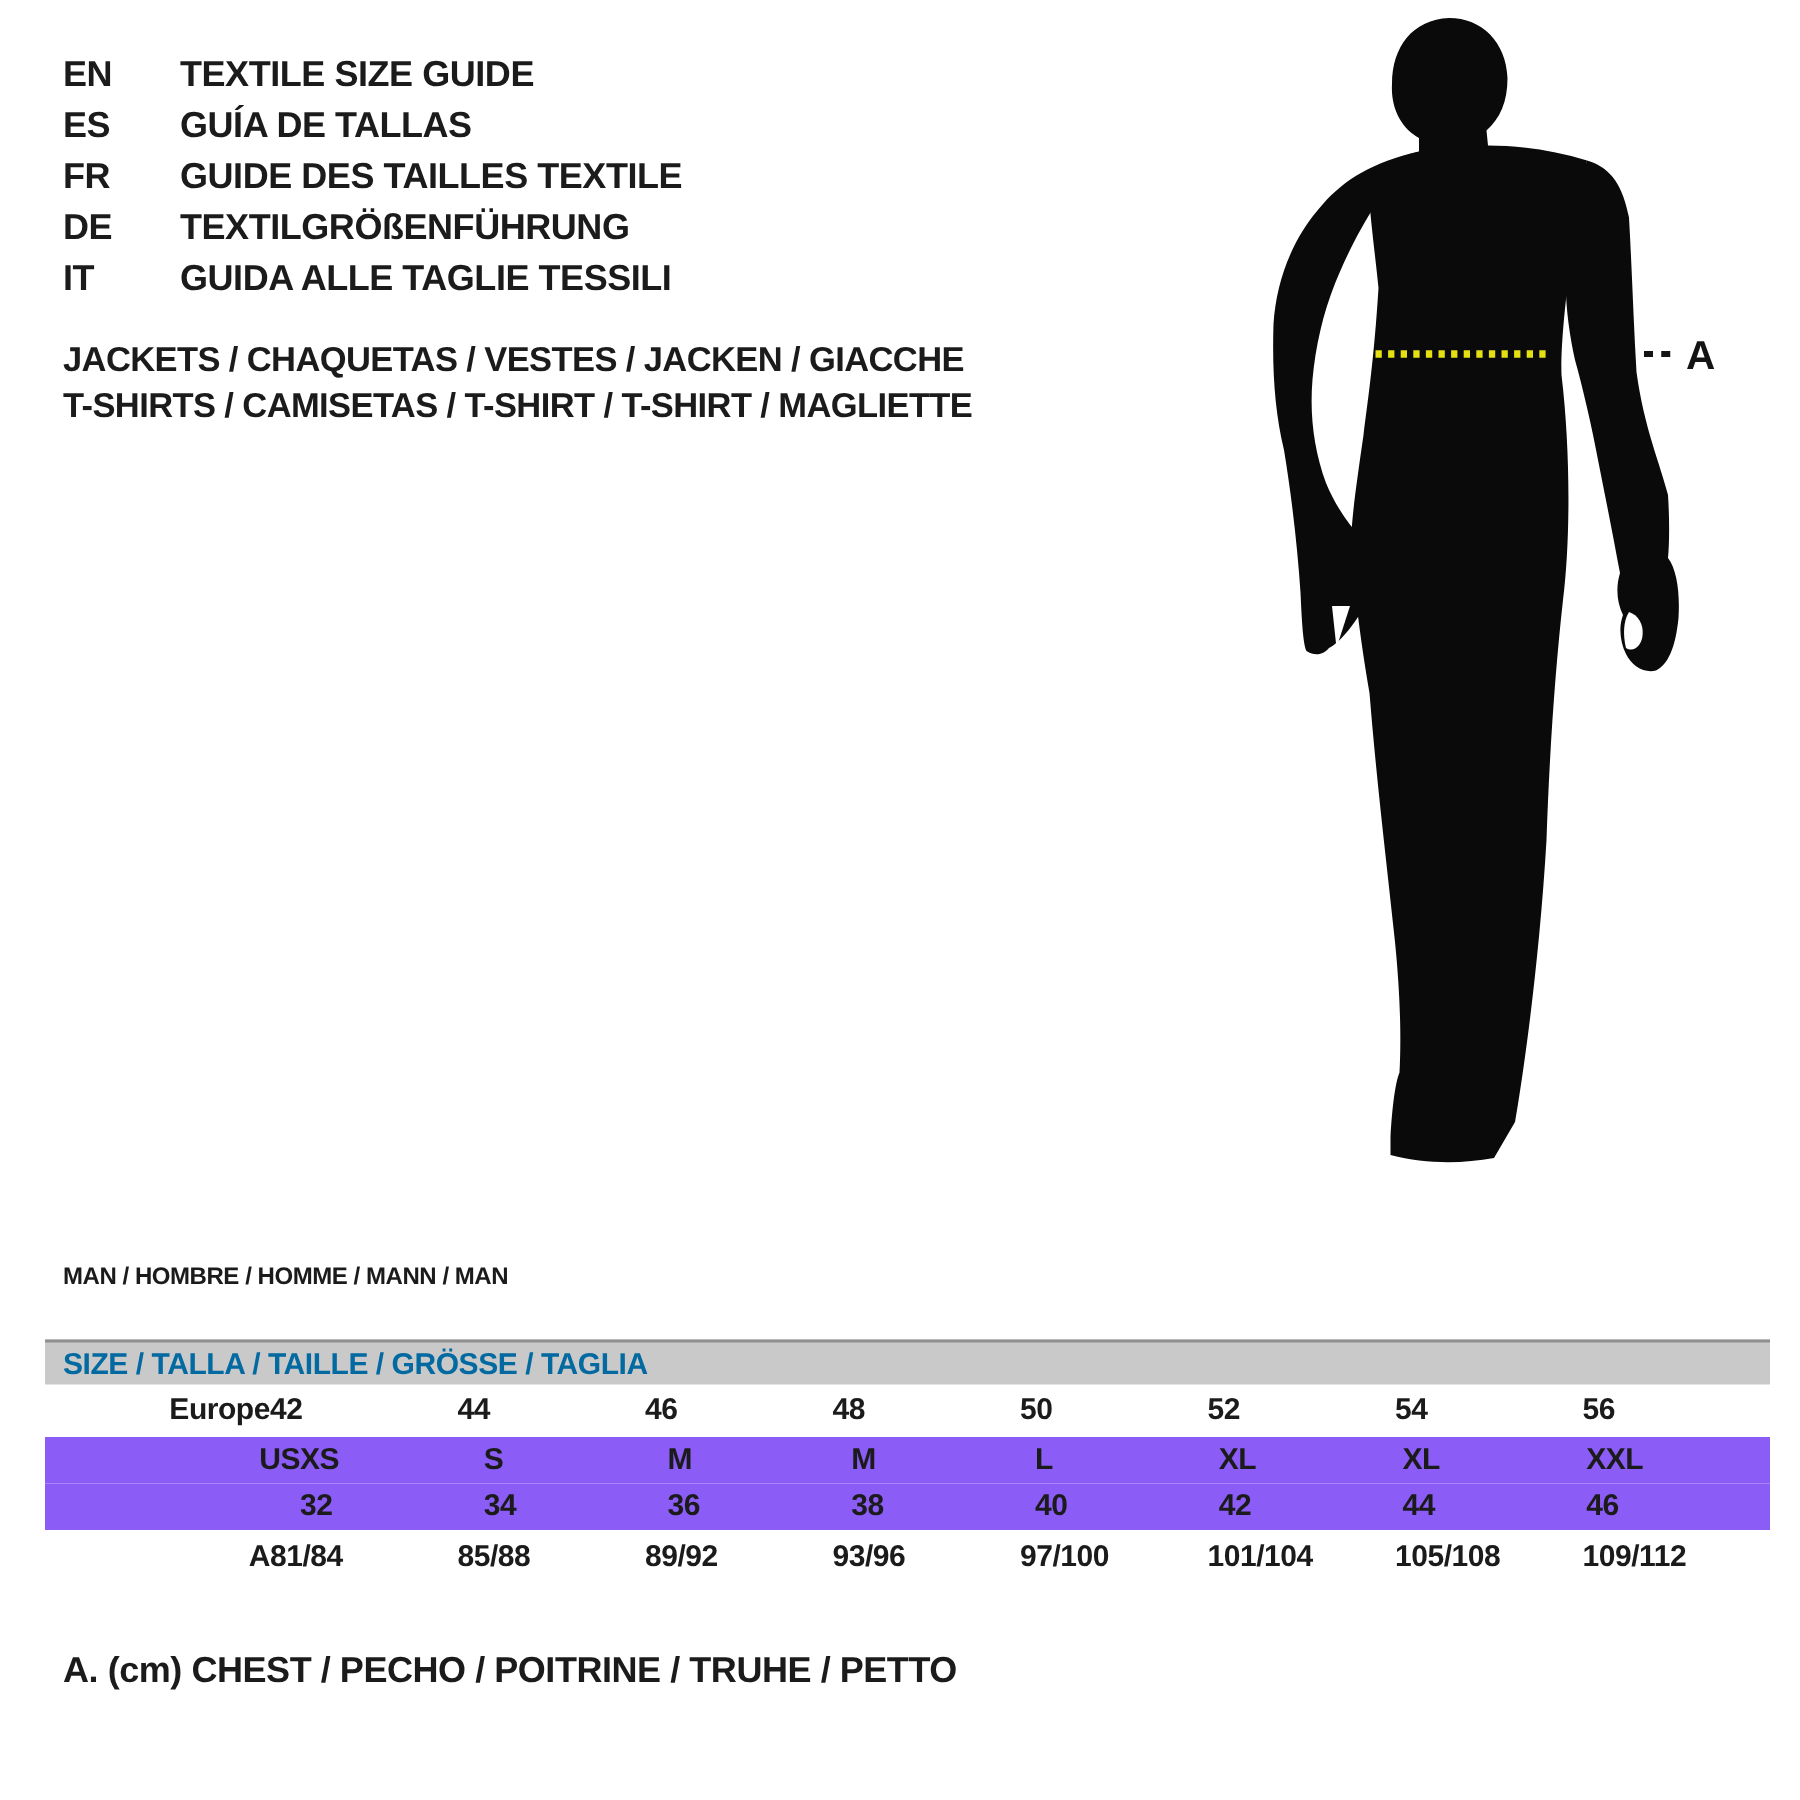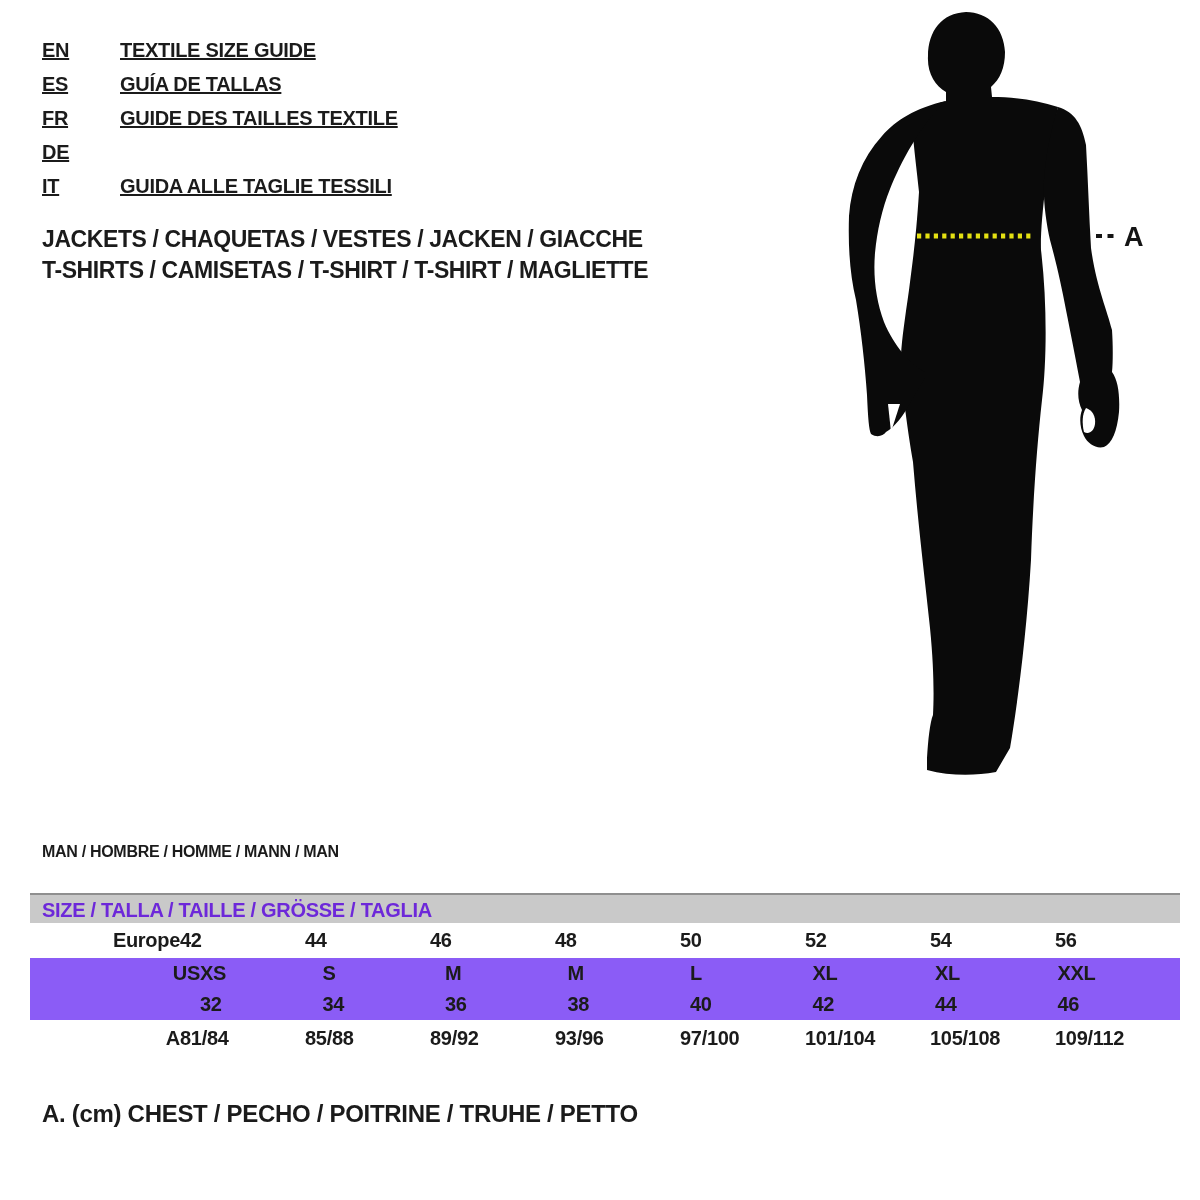--- a/index.html
+++ b/index.html
@@ -1,34 +1,34 @@
 <!DOCTYPE html>
 <html><head>
 <meta charset="utf-8">
 <style>
   html,body{margin:0;padding:0;background:#ffffff;}
   .canvas{
     position:relative;width:1200px;height:1200px;background:#ffffff;overflow:hidden;
     font-family:"Liberation Sans",sans-serif;font-weight:700;color:#1b1b1b;
   }
   
-  .langs{position:absolute;left:42px;top:33px;font-size:20px;letter-spacing:-0.3px;text-decoration:underline;}
+  .langs{position:absolute;left:42px;top:33px;font-size:24px;letter-spacing:-0.3px;}
   .lang-row{display:flex;line-height:34px;white-space:nowrap;}
   .lang-code{width:78px;}
   
   .cats{position:absolute;left:42px;top:224px;font-size:23px;line-height:31px;letter-spacing:-0.4px;white-space:nowrap;}
   
   .figure{position:absolute;left:820px;top:0;width:380px;height:800px;}
   
   .section-title{position:absolute;left:42px;top:843px;font-size:16px;letter-spacing:-0.3px;white-space:nowrap;}
   
   .size-table{position:absolute;left:30px;top:893px;width:1150px;}
   .table-header{
     height:30px;line-height:30px;background:#c9c9c9;border-top:2px solid #8f8f8f;
-    padding-left:12px;font-size:20px;color:#6d28d9;letter-spacing:-0.3px;box-sizing:border-box;
+    padding-left:12px;font-size:20px;color:#0369a1;letter-spacing:-0.3px;box-sizing:border-box;
   }
   .trow{display:grid;grid-template-columns:150px repeat(8,1fr);align-items:center;font-size:20px;letter-spacing:-0.3px;}
   .trow.shaded{background:#8b5cf6;padding-left:20px;}
   .trow.h35{height:35px;}
   .trow.h31{height:31px;}
   .trow.h36{height:36px;}
   .tlabel{padding-left:12px;text-align:right;}
   .tcell{text-align:left;}
   
   .footnote{position:absolute;left:42px;top:1100px;font-size:24px;letter-spacing:-0.3px;white-space:nowrap;}
@@ -46,20 +46,21 @@
     <div class="lang-row">
       <span class="lang-code">ES</span>
       <span class="lang-label">GUÍA DE TALLAS</span>
     </div>
     <div class="lang-row">
       <span class="lang-code">FR</span>
       <span class="lang-label">GUIDE DES TAILLES TEXTILE</span>
     </div>
     <div class="lang-row">
       <span class="lang-code">DE</span>
+      <span class="lang-label">TEXTILGRÖßENFÜHRUNG</span>
     </div>
     <div class="lang-row">
       <span class="lang-code">IT</span>
       <span class="lang-label">GUIDA ALLE TAGLIE TESSILI</span>
     </div>
   </div>
 
   <div class="cats">
     <div>JACKETS / CHAQUETAS / VESTES / JACKEN / GIACCHE</div>
     <div>T-SHIRTS / CAMISETAS / T-SHIRT / T-SHIRT / MAGLIETTE</div>

